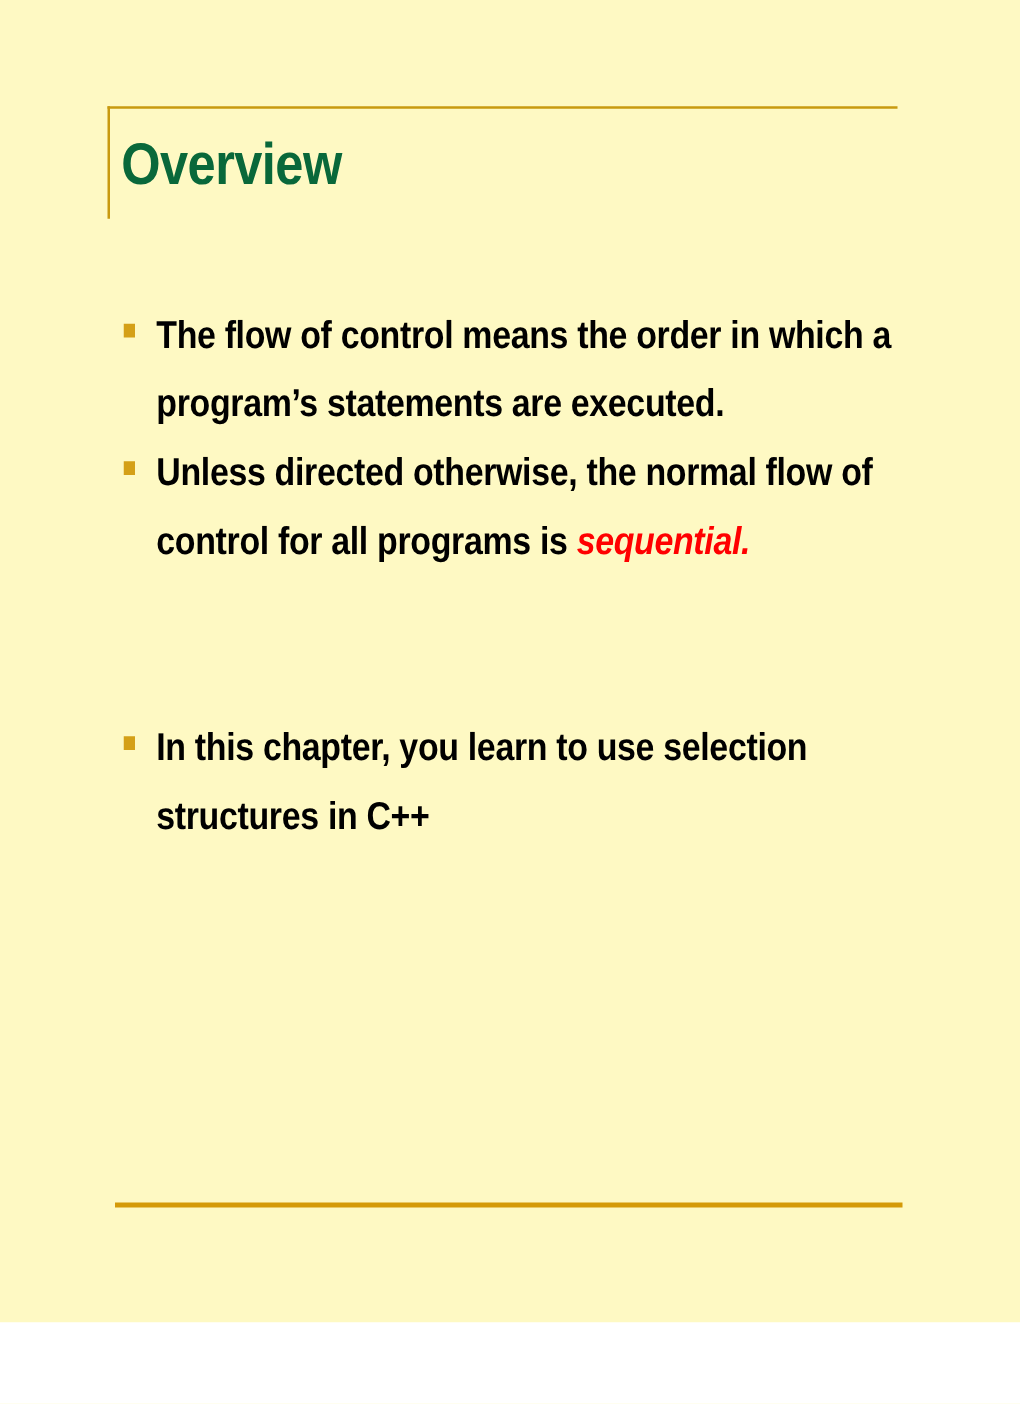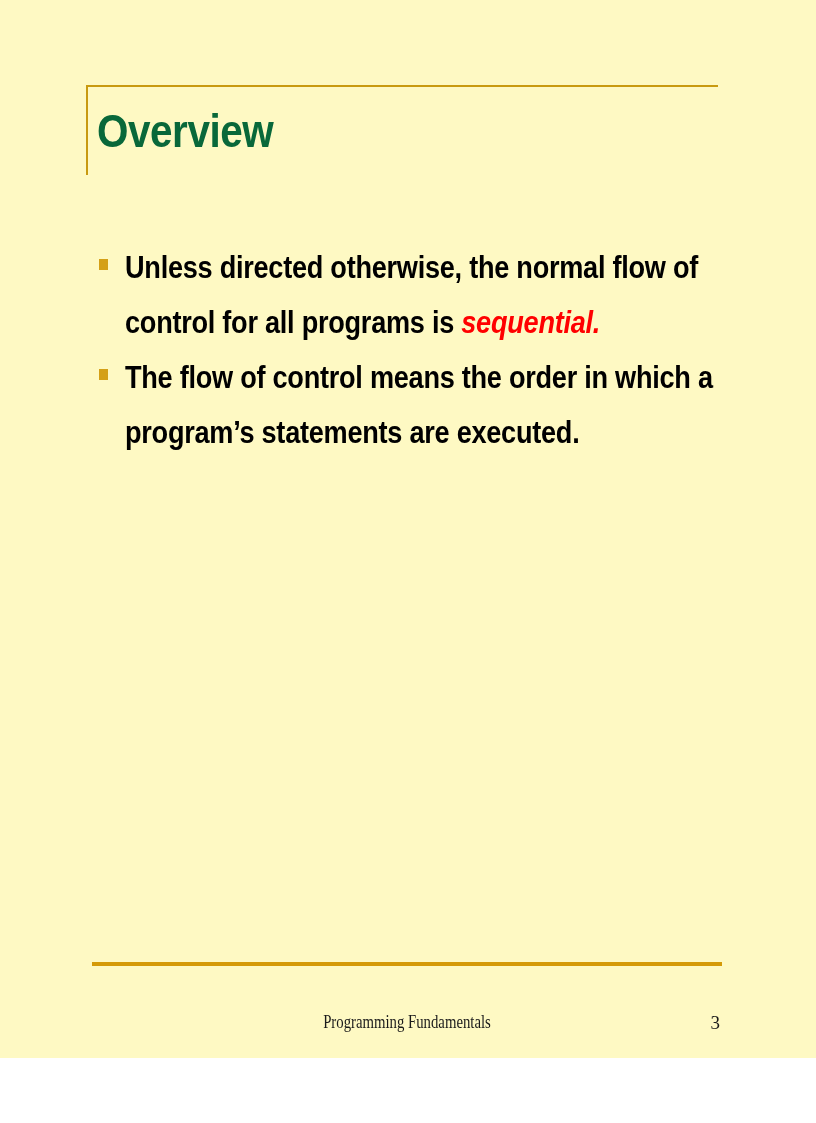--- a/index.html
+++ b/index.html
@@ -133,39 +133,41 @@
   <div class="rule-top"></div>
   <div class="rule-left"></div>
 
   <div class="slide-title">Overview</div>
 
   <div class="body">
 
     <div class="bullet-item">
       <span class="marker"></span>
       <div class="bullet-text">
-        <span>Unless directed otherwise, the normal flow of control for all programs is </span><span class="em-red">sequential.</span>
+        <span>The flow of control means the order in which a program’s statements are executed.</span>
       </div>
     </div>
 
     <div class="bullet-item">
       <span class="marker"></span>
       <div class="bullet-text">
-        <span>The flow of control means the order in which a program’s statements are executed.</span>
+        <span>Unless directed otherwise, the normal flow of control for all programs is </span><span class="em-red">sequential.</span>
       </div>
     </div>
 
     <div class="gap"></div>
 
 
     <div class="gap"></div>
 
+    <div class="bullet-item">
+      <span class="marker"></span>
+      <div class="bullet-text">
+        <span>In this chapter, you learn to use selection structures in C++</span>
+      </div>
+    </div>
 
   </div>
 
   <div class="rule-footer"></div>
 
-  <div class="footer">
-    <div class="footer-title">Programming Fundamentals</div>
-    <div class="footer-page">3</div>
-  </div>
 
 </div>
 
 </body></html>

